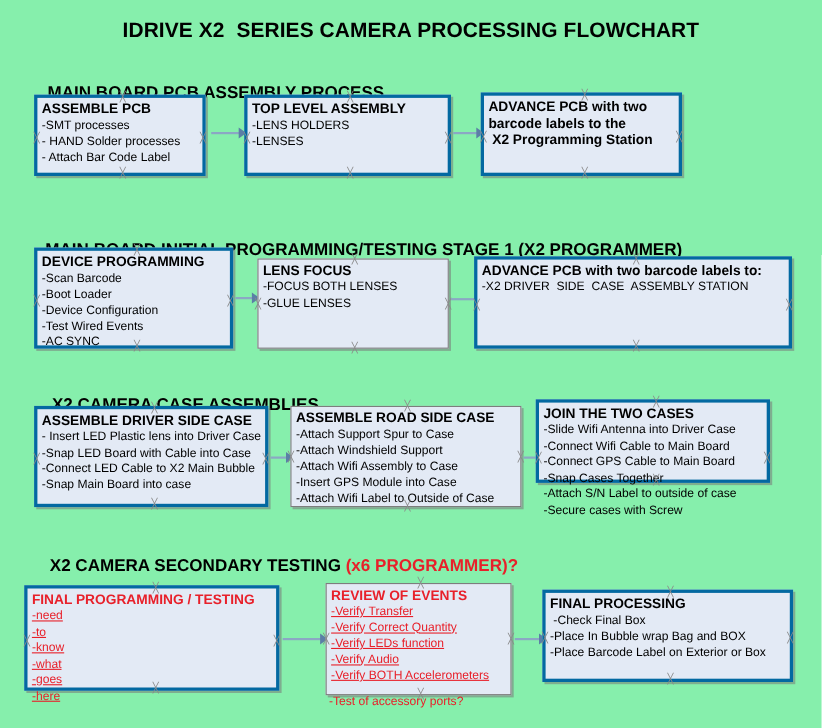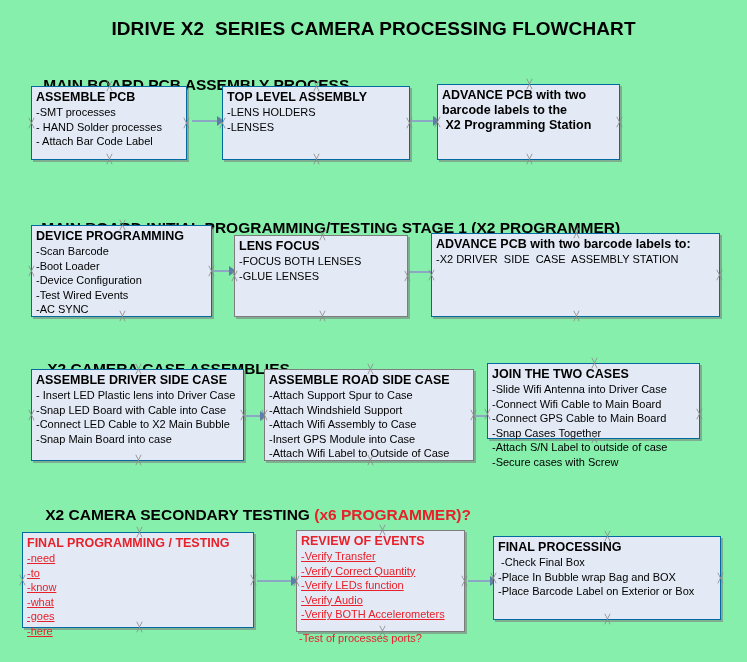--- a/index.html
+++ b/index.html
@@ -35,21 +35,21 @@
     font-weight: bold;
     white-space: pre;
   }
   .section-head .accent {
     color: #e8202a;
   }
   
   .box {
     position: absolute;
     background: #e3eaf5;
-    border: 1px solid #0369a1;
+    border: 3px solid #0369a1;
     box-sizing: border-box;
     box-shadow: 2px 2px 0 rgba(120,120,120,0.55);
     padding: 3px 3px 0 4px;
   }
   .box.gray-edge {
     border: 1px solid #7d7d7d;
   }
   .box-title {
     font-size: 12.5px;
     font-weight: bold;
@@ -287,21 +287,21 @@
     <div class="box-line red">-Verify Correct Quantity</div>
     <div class="box-line red">-Verify LEDs function</div>
     <div class="box-line red">-Verify Audio</div>
     <div class="box-line red">-Verify BOTH Accelerometers</div>
     <span class="handle" style="left:82px; top:-4px;"></span>
     <span class="handle" style="left:82px; bottom:-4px;"></span>
     <span class="handle" style="left:-4px; top:47px;"></span>
     <span class="handle" style="right:-4px; top:47px;"></span>
   </div>
 
-  <div class="overflow-line" style="left:299px; top:631px;">-Test of processes ports?</div>
+  <div class="overflow-line" style="left:299px; top:631px;">-Test of accessory ports?</div>
 
   <div class="connector" style="left:468px; top:576px; width:29px;">
     <div class="shaft"></div>
     <div class="head"></div>
   </div>
 
   <div class="box" style="left:493px; top:536px; width:228px; height:84px;">
     <div class="box-title">FINAL PROCESSING</div>
     <div class="box-line"> -Check Final Box</div>
     <div class="box-line">-Place In Bubble wrap Bag and BOX</div>

